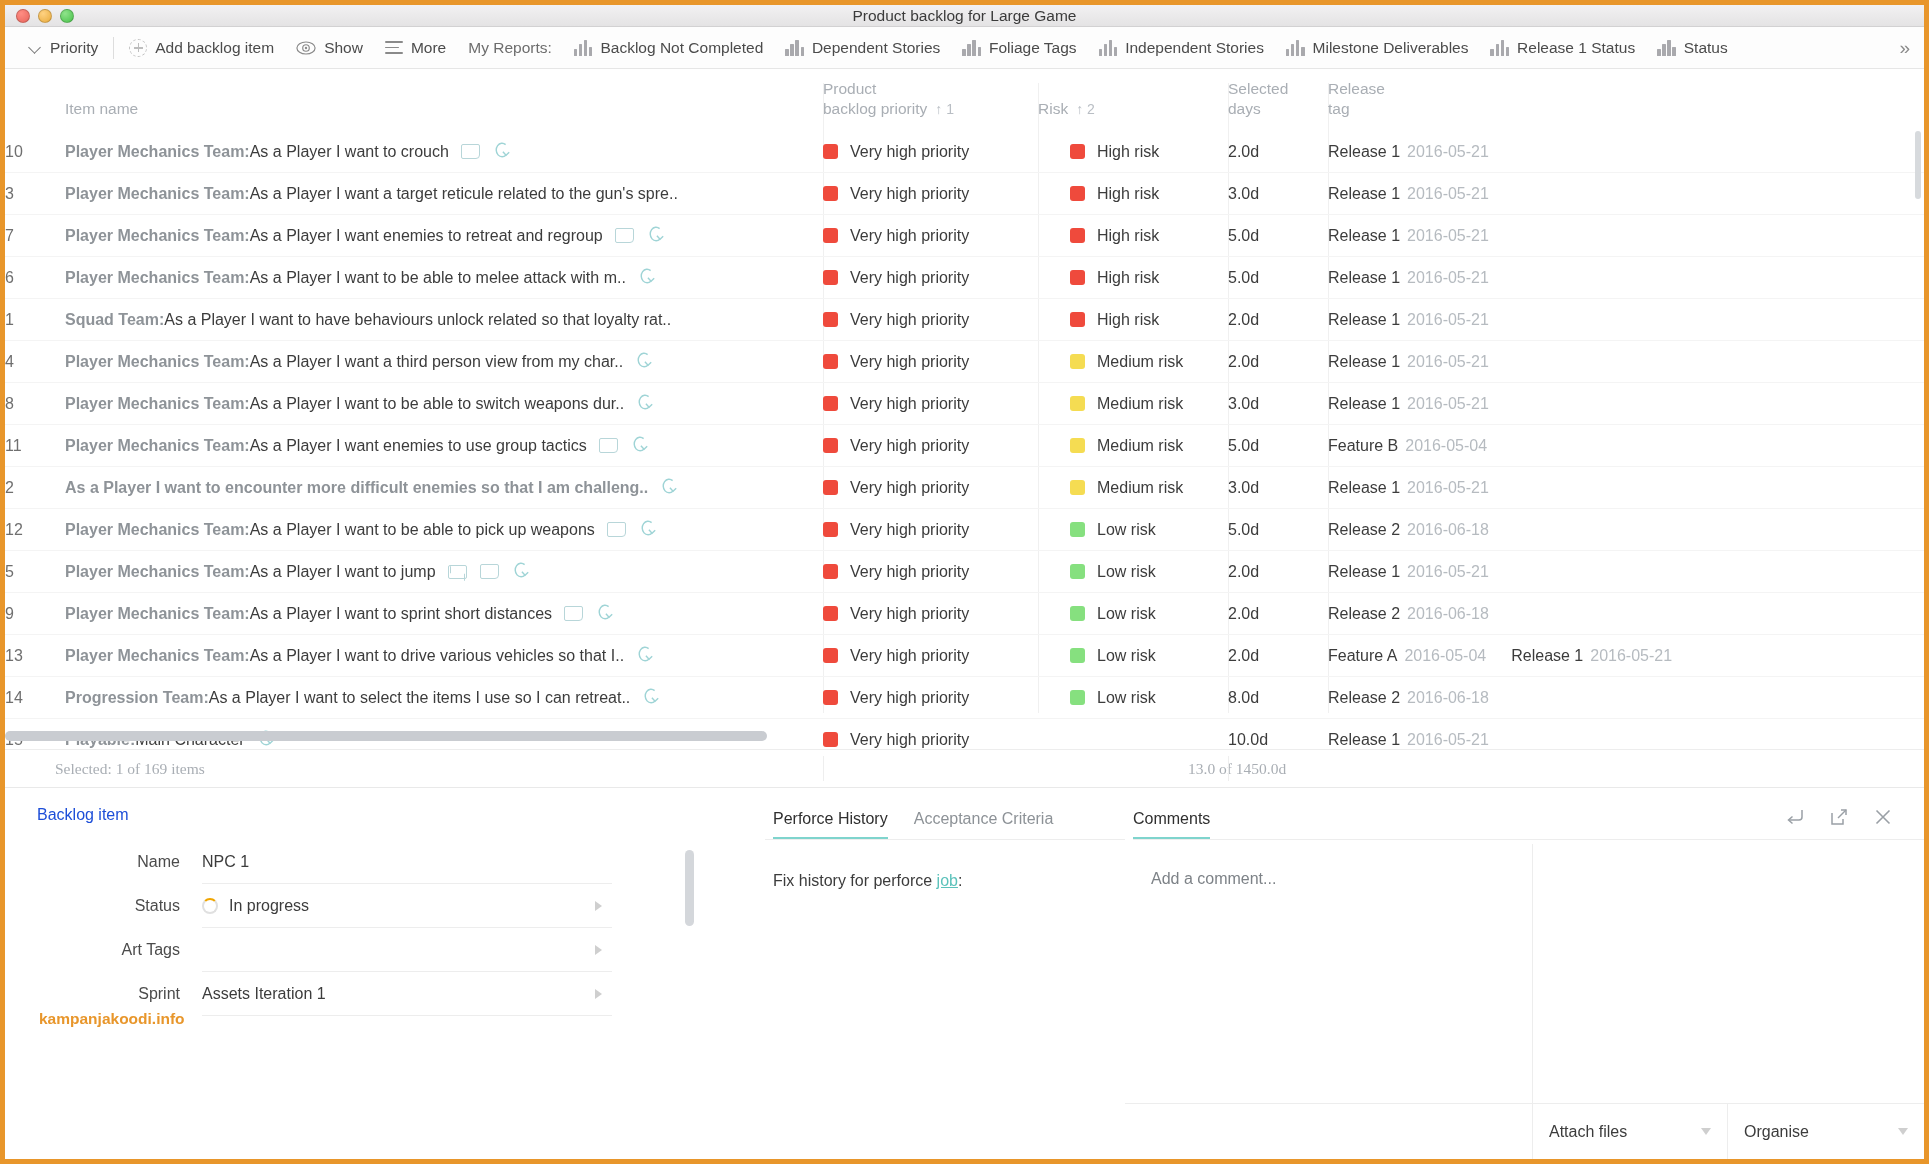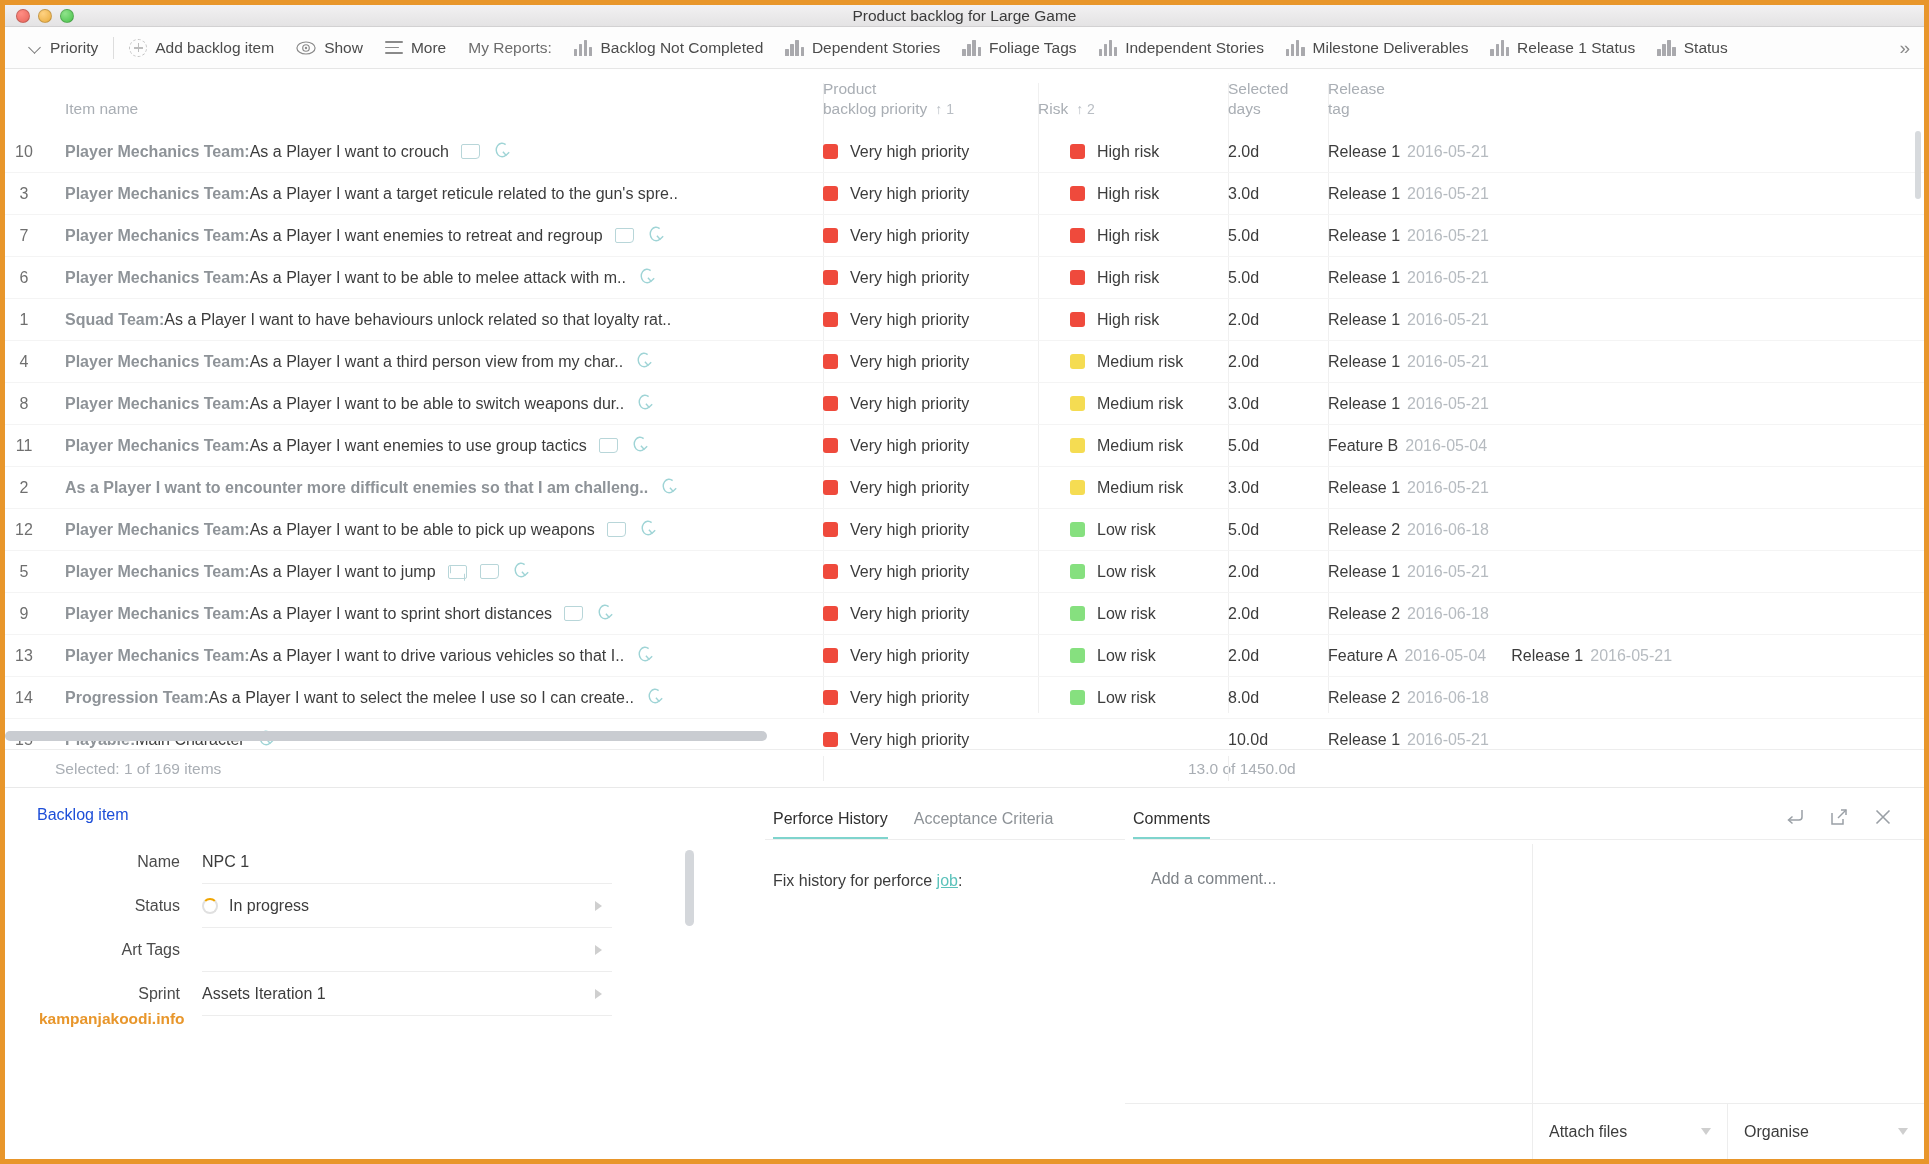--- a/index.html
+++ b/index.html
@@ -87,21 +87,21 @@
   .col-risk { width: 190px; flex: none; }
   .col-days { width: 100px; flex: none; }
   .col-rel  { flex: 1; }
   .rows { position: relative; }
   .row {
     height: 42px; display: flex; align-items: center;
     font-size: 16px; color: #3c3c3c;
     border-bottom: 1px solid #f4f4f4;
   }
   .cell-idx {
-    width: 40px; flex: none; text-align: center;
+    width: 40px; flex: none; text-align: left;
     color: #6f6f6f; font-size: 16px; padding-right: 2px;
   }
   .cell-name {
     width: 778px; flex: none; padding-left: 20px;
     white-space: nowrap; overflow: hidden;
     display: flex; align-items: center; gap: 0;
   }
   .team { color: #8e9398; font-weight: bold; }
   .desc { color: #3c3c3c; }
   .desc.bold { color: #8e9398; font-weight: bold; }
@@ -128,21 +128,21 @@
   }
   .vscroll {
     position: absolute; right: 3px; top: 62px; width: 6px; height: 68px;
     background: #d7dadd; border-radius: 3px;
   }
   
   .summary {
     height: 38px; flex: none; display: flex; align-items: center;
     font-size: 15.5px; color: #a9aeb4;
     border-top: 1px solid #ededed;
-    background: #fff; position: relative;
+    background: #fff; position: relative; font-family: Liberation Serif, serif;
   }
   .summary .s1 { width: 778px; padding-left: 50px; flex: none; }
   .summary .s2 { width: 405px; flex: none; }
   .summary .s3 { flex: 1; }
   .summary-div { position: absolute; top: 6px; bottom: 6px; width: 1px; background: #eeeeee; }
   
   .detail {
     flex: 1; display: flex; position: relative;
     border-top: 1px solid #e9e9e9; background: #fff;
   }
@@ -689,21 +689,21 @@
             <span class="rel-name">Feature A</span>
             <span class="rel-date">2016-05-04</span>
             <span class="rel-name">Release 1</span>
             <span class="rel-date">2016-05-21</span>
           </div>
         </div>
         <div class="row">
           <div class="cell-idx">14</div>
           <div class="cell-name">
             <span class="team">Progression Team:</span>
-            <span class="desc">As a Player I want to select the melee I use so I can create..</span>
+            <span class="desc">As a Player I want to select the items I use so I can retreat..</span>
             <span class="icons">
               <span class="ic"><svg viewBox="0 0 20 22" width="18" height="20">
                   <path d="M14 5 A6.5 7.5 0 1 0 14.5 16.5" fill="none" stroke="#9fd4d6" stroke-width="1.6"></path>
                   <path d="M11 13 L14.5 16.8 L18 13.5" fill="none" stroke="#9fd4d6" stroke-width="1.6"></path>
                 </svg></span>
             </span>
           </div>
           <div class="cell-prio">
             <span class="swatch" style="background:#ef4a3c"></span>
             <span>Very high priority</span>

